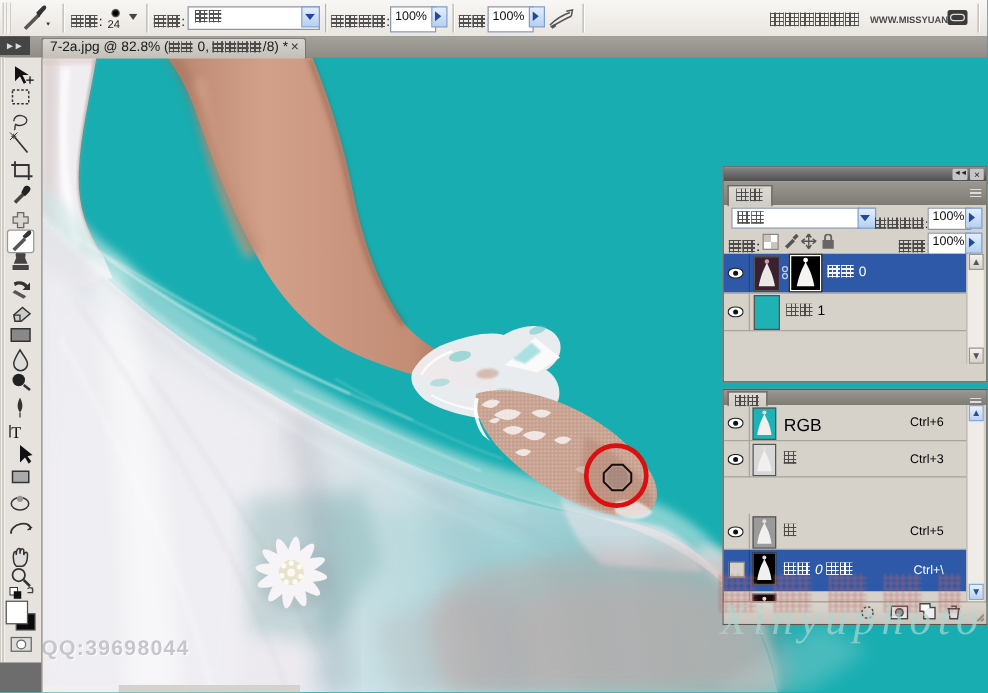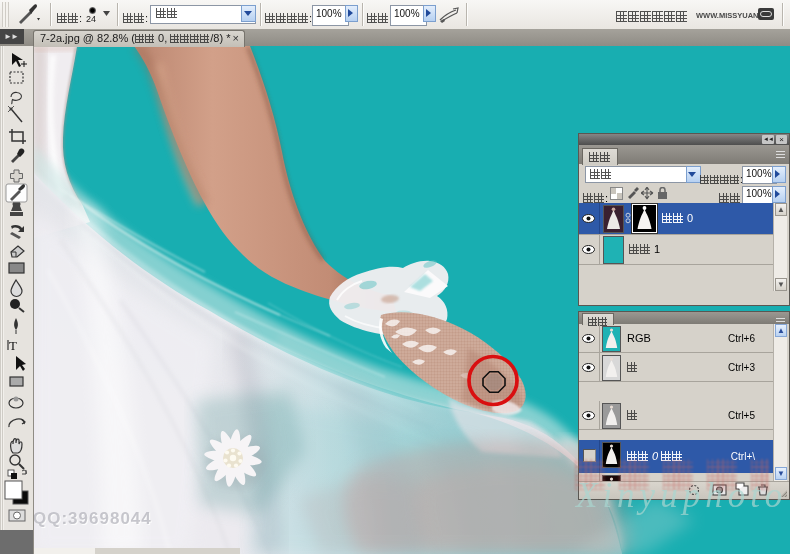--- a/index.html
+++ b/index.html
@@ -427,40 +427,40 @@
         <div class="eyebox">
           <svg width="13" height="9" style="position:absolute;left:3px;top:10px">
             <ellipse cx="6.5" cy="4.5" rx="6" ry="4" fill="#fff" stroke="#222" stroke-width="1"></ellipse>
             <circle cx="6.5" cy="4.5" r="2" fill="#111"></circle>
           </svg>
         </div>
         <div class="thumb" style="left:23px;top:2px;width:17px;height:24px;background:#1fb2b4;"><svg width="17" height="24">
             <path d="M8.5,4 C9.3,6 10.5,8 11.7,11 C13,14.5 13.8,18 14.2,21 L2.8,21 C3.2,18 4,14.5 5.3,11 C6.5,8 7.7,6 8.5,4 Z" fill="#f2f0ee"></path>
             <circle cx="8.5" cy="3" r="1.6" fill="#e8dcd4"></circle>
           </svg></div>
-        <span class="abs" style="left:48px;top:7.5px;color:#000;font-size:11px;"><span style="font-size:11px;color:#000">RGB</span></span>
+        <span class="abs" style="left:48px;top:7.5px;color:#000;font-size:11px;"><span style="font-size:14px;color:#000">RGB</span></span>
         <span class="ctrl" style="top:8.5px;color:#000">Ctrl+6</span>
         <div class="sep" style="bottom:0"></div>
       </div>
       <div class="prow" style="top:29px;height:29px;width:196px;">
         <div class="eyebox">
           <svg width="13" height="9" style="position:absolute;left:3px;top:10px">
             <ellipse cx="6.5" cy="4.5" rx="6" ry="4" fill="#fff" stroke="#222" stroke-width="1"></ellipse>
             <circle cx="6.5" cy="4.5" r="2" fill="#111"></circle>
           </svg>
         </div>
         <div class="thumb" style="left:23px;top:2px;width:17px;height:24px;background:#d8d8d8;"><svg width="17" height="24">
             <path d="M8.5,4 C9.3,6 10.5,8 11.7,11 C13,14.5 13.8,18 14.2,21 L2.8,21 C3.2,18 4,14.5 5.3,11 C6.5,8 7.7,6 8.5,4 Z" fill="#f2f0ee"></path>
             <circle cx="8.5" cy="3" r="1.6" fill="#e8dcd4"></circle>
           </svg></div>
         <span class="abs" style="left:48px;top:7.5px;color:#000;font-size:11px;"><span class="cj"></span></span>
         <span class="ctrl" style="top:8.5px;color:#000">Ctrl+3</span>
         <div class="sep" style="bottom:0"></div>
       </div>
-      <div class="prow" style="top:77px;height:29px;width:196px;">
+      <div class="prow" style="top:87px;height:29px;width:196px;">
         <div class="eyebox">
           <svg width="13" height="9" style="position:absolute;left:3px;top:10px">
             <ellipse cx="6.5" cy="4.5" rx="6" ry="4" fill="#fff" stroke="#222" stroke-width="1"></ellipse>
             <circle cx="6.5" cy="4.5" r="2" fill="#111"></circle>
           </svg>
         </div>
         <div class="thumb" style="left:23px;top:2px;width:17px;height:24px;background:#9a9a9a;"><svg width="17" height="24">
             <path d="M8.5,4 C9.3,6 10.5,8 11.7,11 C13,14.5 13.8,18 14.2,21 L2.8,21 C3.2,18 4,14.5 5.3,11 C6.5,8 7.7,6 8.5,4 Z" fill="#f2f0ee"></path>
             <circle cx="8.5" cy="3" r="1.6" fill="#e8dcd4"></circle>
           </svg></div>

